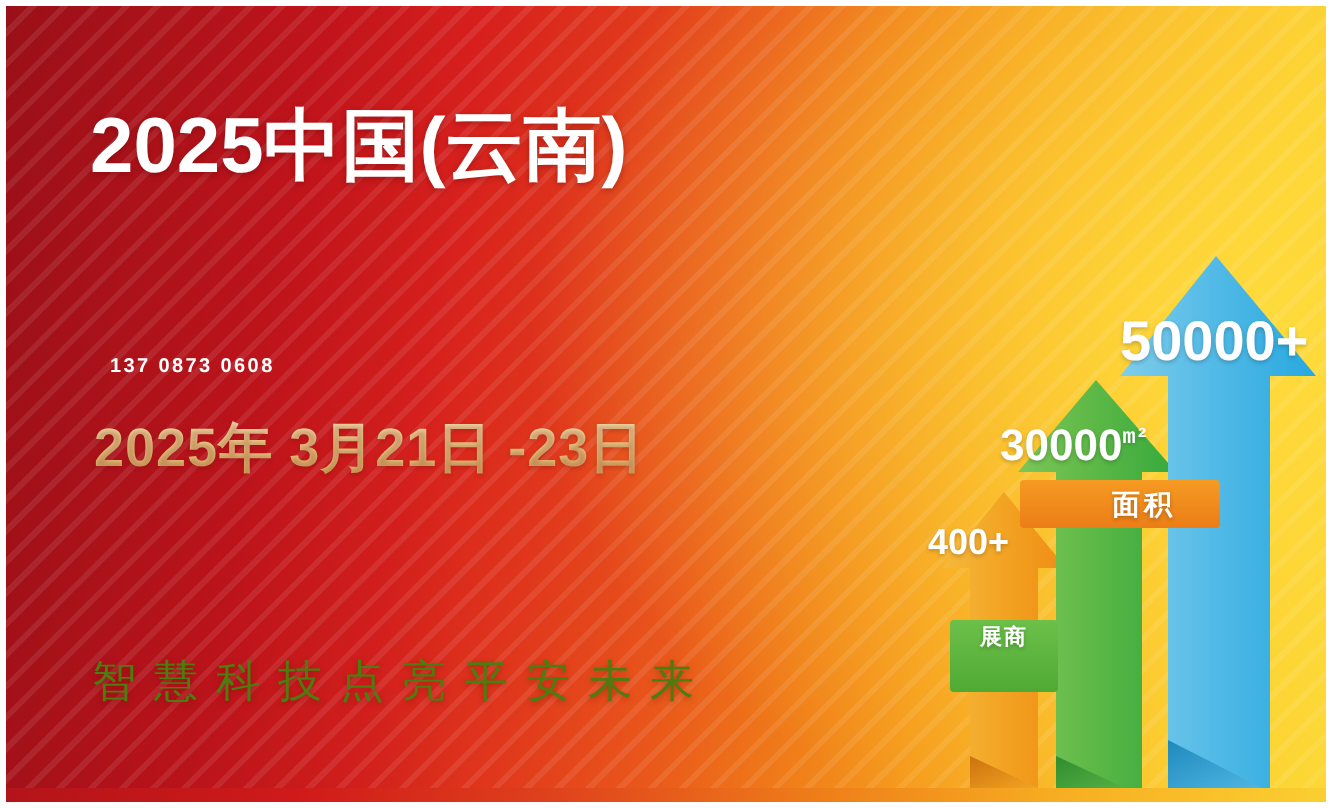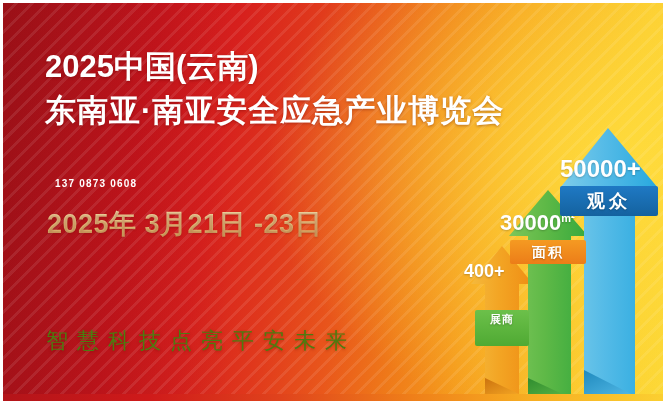--- a/index.html
+++ b/index.html
@@ -44,21 +44,21 @@
     pointer-events:none;
   }
   .bottom-band{
     position:absolute;left:3px;bottom:3px;width:660px;height:7px;
     background:linear-gradient(90deg,#b31419 0%,#cf1a1a 22%,#e0431c 42%,#ef7f19 62%,#f7ae22 80%,#fbcf31 100%);
   }
 
   
   .title-1{
     position:absolute;left:45px;top:46px;
-    font-size:31px;font-weight:bold;color:#ffffff;
+    font-size:39px;font-weight:bold;color:#ffffff;
     letter-spacing:0px;white-space:nowrap;
     text-shadow:0 1px 3px rgba(90,0,0,0.38);
   }
   .title-2{
     position:absolute;left:45px;top:90px;
     font-size:31px;font-weight:bold;color:#ffffff;
     letter-spacing:1px;white-space:nowrap;
     text-shadow:0 1px 3px rgba(90,0,0,0.38);
   }
   .contact-name{
@@ -99,56 +99,56 @@
 
   
   .arrows{position:absolute;left:452px;top:126px;width:212px;height:275px;}
   .arrows svg{display:block;}
   .arrow-val{
     position:absolute;font-weight:bold;color:#ffffff;
     white-space:nowrap;text-shadow:0 1px 2px rgba(0,0,0,0.22);
   }
   .v-500{left:12px;top:135px;font-size:18px;}
   .v-30000{left:48px;top:84px;font-size:22px;}
-  .v-30000 sup{font-size:11px;font-weight:bold;}
-  .v-50000{left:108px;top:29px;font-size:24px;}
+  .v-30000 sup{font-size:11px;font-weight:bold;font-family:Liberation Mono, monospace;}
+  .v-50000{left:108px;top:29px;font-size:28px;}
   .badge{
     position:absolute;color:#ffffff;font-weight:bold;white-space:nowrap;
     text-align:center;text-shadow:0 1px 2px rgba(0,0,0,0.25);
   }
   .b-exhib{
     left:23px;top:184px;width:54px;height:36px;line-height:19px;
     font-size:11px;letter-spacing:1px;
     background:linear-gradient(180deg,#6cc04a 0%,#4faa33 100%);
     border-radius:2px;
   }
   .b-area{
     left:58px;top:114px;width:76px;height:24px;line-height:24px;
     font-size:14px;letter-spacing:2px;
     background:linear-gradient(180deg,#f59a22 0%,#ec7d18 100%);
     border-radius:2px;
+    padding-left:24px;
   }
   .b-visitor{
     left:108px;top:60px;width:98px;height:30px;line-height:30px;
     font-size:18px;letter-spacing:4px;
     background:linear-gradient(180deg,#1f79c4 0%,#14629f 100%);
     border-radius:2px;
   }
 </style>
 </head>
 <body>
 
 <div id="poster">
 
   <div class="bg-base"></div>
   <div class="bg-darkleft"></div>
   <div class="bg-stripes"></div>
 
   <div class="title-1">2025中国(云南)</div>
-  <div class="title-2">东南亚·南亚安全应急产业博览会</div>
 
   <div class="contact-phone">137 0873  0608</div>
 
   <div class="date-line">2025年 3月21日 -23日</div>
 
   <div class="tagline">智慧科技点亮平安未来</div>
 
   <div class="arrows">
     <svg width="212" height="275" viewBox="0 0 212 275" xmlns="http://www.w3.org/2000/svg">
       <defs>
@@ -196,17 +196,16 @@
         <path d="M 132 270 L 132 244 L 183 270 Z" fill="url(#foldB)" opacity="0.95"></path>
       </g>
     </svg>
 
     <div class="arrow-val v-500">400+</div>
     <div class="arrow-val v-30000"><span>30000</span><sup>m²</sup></div>
     <div class="arrow-val v-50000">50000+</div>
 
     <div class="badge b-exhib">展商</div>
     <div class="badge b-area">面积</div>
-    <div class="badge b-visitor">观众</div>
   </div>
 
   <div class="bottom-band"></div>
 </div>
 
 </body></html>

